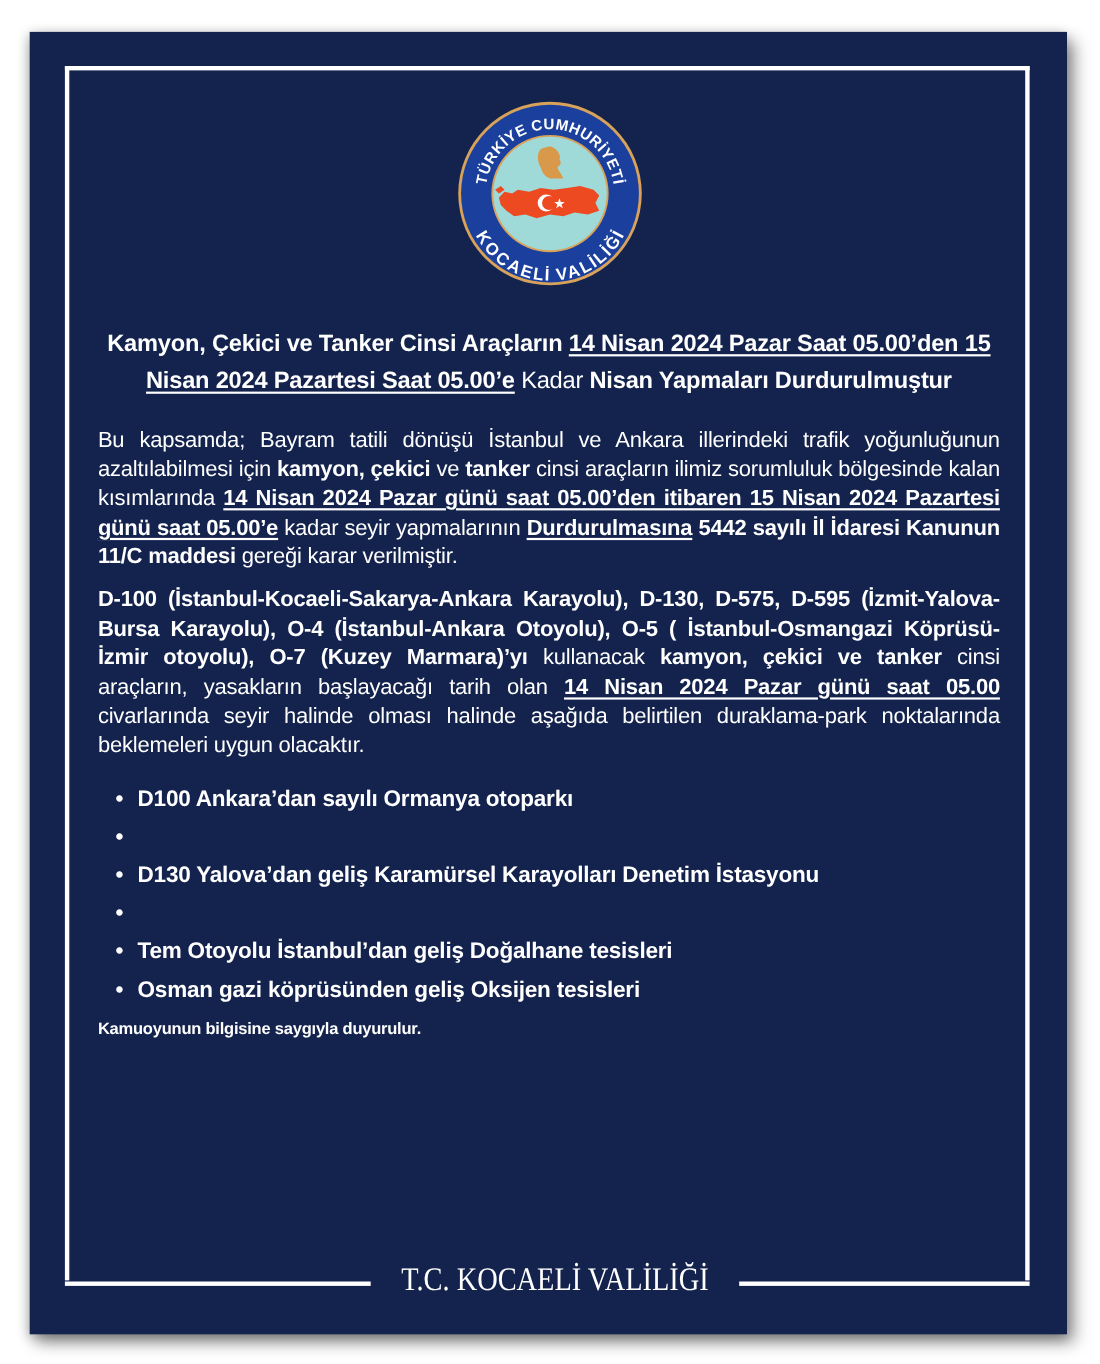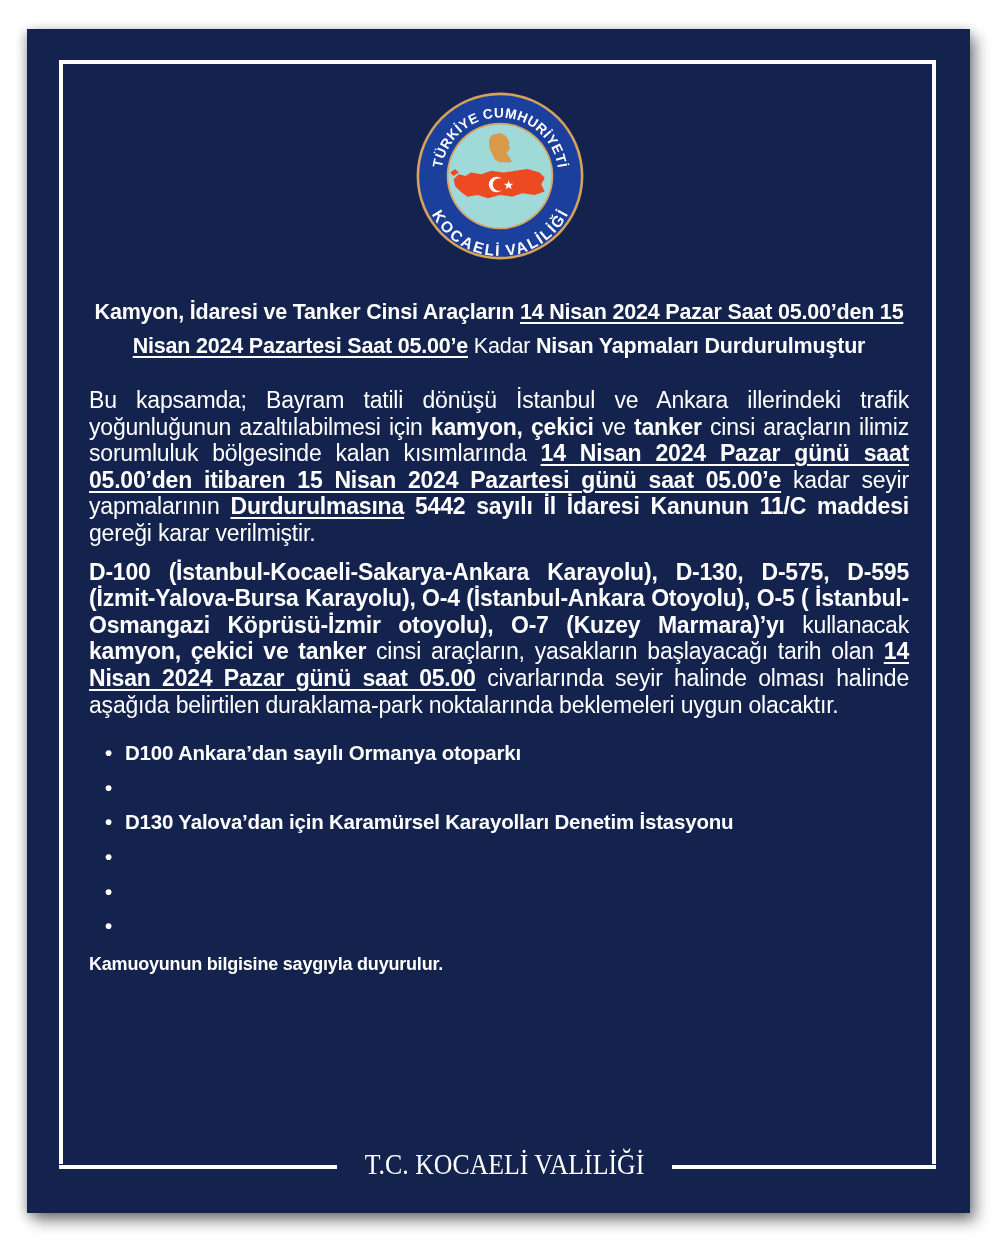--- a/index.html
+++ b/index.html
@@ -33,32 +33,32 @@
     .content {
       position: absolute; left: 62px; top: 266px; width: 820px; color: #ffffff;
     }
     .title {
       text-align: center; font-size: 21.5px; line-height: 34px; font-weight: bold;
       margin: 0 0 24px 0; letter-spacing: -0.2px;
     }
     .title .u { text-decoration: underline; text-decoration-thickness: 2px; text-underline-offset: 3px; }
     .title .n { font-weight: normal; text-align: right; }
     .para {
-      text-align: justify; font-size: 23px; line-height: 26.6px; margin: 0 0 12px 0;
+      text-align: justify; font-size: 20px; line-height: 26.6px; margin: 0 0 12px 0;
       letter-spacing: -0.2px;
     }
     .para b { font-weight: bold; }
     .para .u { text-decoration: underline; text-decoration-thickness: 2px; text-underline-offset: 3px; font-weight: bold; }
     .list { list-style: none; margin: 18px 0 0 0; padding: 0 0 0 16px; }
     .list li {
       font-size: 20.5px; font-weight: bold; line-height: 34.6px; letter-spacing: -0.2px;
       display: flex; align-items: baseline;
     }
     .bullet { display: inline-block; width: 20px; }
-    .closing { font-size: 18px; font-weight: bold; margin-top: 10px; letter-spacing: -0.2px; }
+    .closing { font-size: 15px; font-weight: bold; margin-top: 10px; letter-spacing: -0.2px; }
   </style>
 </head>
 <body>
 
 <div class="panel">
   <div class="frame"></div>
   <div class="frame-bottom left"></div>
   <div class="frame-bottom right"></div>
 
   <svg class="logo" viewBox="0 0 200 200">
@@ -81,51 +81,53 @@
     <text font-family="Liberation Sans, sans-serif" font-weight="bold" font-size="16" fill="#ffffff" letter-spacing="0.5">
       <textPath href="#arcTop" startOffset="50%" text-anchor="middle">TÜRKİYE CUMHURİYETİ</textPath>
     </text>
     <text font-family="Liberation Sans, sans-serif" font-weight="bold" font-size="18" fill="#ffffff" letter-spacing="0.5">
       <textPath href="#arcBot" startOffset="50%" text-anchor="middle" dominant-baseline="hanging">KOCAELİ VALİLİĞİ</textPath>
     </text>
   </svg>
 
   <div class="content">
     <p class="title">
-      <span>Kamyon, İdaresi ve Tanker Cinsi Araçların </span><span class="u">14 Nisan 2024 Pazar Saat 05.00’den 15 Nisan 2024 Pazartesi Saat 05.00’e</span><span class="n"> Kadar </span><span>Nisan Yapmaları Durdurulmuştur</span>
+      <span>Kamyon, Çekici ve Tanker Cinsi Araçların </span><span class="u">14 Nisan 2024 Pazar Saat 05.00’den 15 Nisan 2024 Pazartesi Saat 05.00’e</span><span class="n"> Kadar </span><span>Nisan Yapmaları Durdurulmuştur</span>
     </p>
 
     <p class="para">
       <span>Bu kapsamda; Bayram tatili dönüşü İstanbul ve Ankara illerindeki trafik yoğunluğunun azaltılabilmesi için </span><b>kamyon, çekici</b><span> ve </span><b>tanker</b><span> cinsi araçların ilimiz sorumluluk bölgesinde kalan kısımlarında </span><span class="u">14 Nisan 2024 Pazar günü saat 05.00’den itibaren 15 Nisan 2024 Pazartesi günü saat 05.00’e</span><span> kadar seyir yapmalarının </span><span class="u">Durdurulmasına</span><span> </span><b>5442 sayılı İl İdaresi Kanunun 11/C maddesi</b><span> gereği karar verilmiştir.</span>
     </p>
 
     <p class="para">
       <b>D-100 (İstanbul-Kocaeli-Sakarya-Ankara Karayolu), D-130,  D-575, D-595 (İzmit-Yalova-Bursa Karayolu), O-4 (İstanbul-Ankara Otoyolu), O-5 ( İstanbul-Osmangazi Köprüsü-İzmir otoyolu), O-7 (Kuzey Marmara)’yı</b><span> kullanacak </span><b>kamyon, çekici ve tanker</b><span> cinsi araçların, yasakların başlayacağı tarih olan </span><span class="u">14 Nisan 2024 Pazar günü saat 05.00</span><span> civarlarında seyir halinde olması halinde aşağıda belirtilen duraklama-park noktalarında beklemeleri uygun olacaktır.</span>
     </p>
 
     <ul class="list">
       <li>
           <span class="bullet">•</span>
           <span>D100 Ankara’dan sayılı Ormanya otoparkı</span>
         </li>
       <li>
           <span class="bullet">•</span>
         </li>
       <li>
           <span class="bullet">•</span>
-          <span>D130 Yalova’dan için Karamürsel Karayolları Denetim İstasyonu</span>
+          <span>D130 Yalova’dan geliş Karamürsel Karayolları Denetim İstasyonu</span>
         </li>
       <li>
           <span class="bullet">•</span>
         </li>
       <li>
           <span class="bullet">•</span>
+          <span>Tem Otoyolu İstanbul’dan geliş Doğalhane tesisleri</span>
         </li>
       <li>
           <span class="bullet">•</span>
+          <span>Osman gazi köprüsünden geliş Oksijen tesisleri</span>
         </li>
     </ul>
 
     <div class="closing">Kamuoyunun bilgisine saygıyla duyurulur.</div>
   </div>
 
   <div class="footer">T.C. KOCAELİ VALİLİĞİ</div>
 </div>
 
 </body></html>

